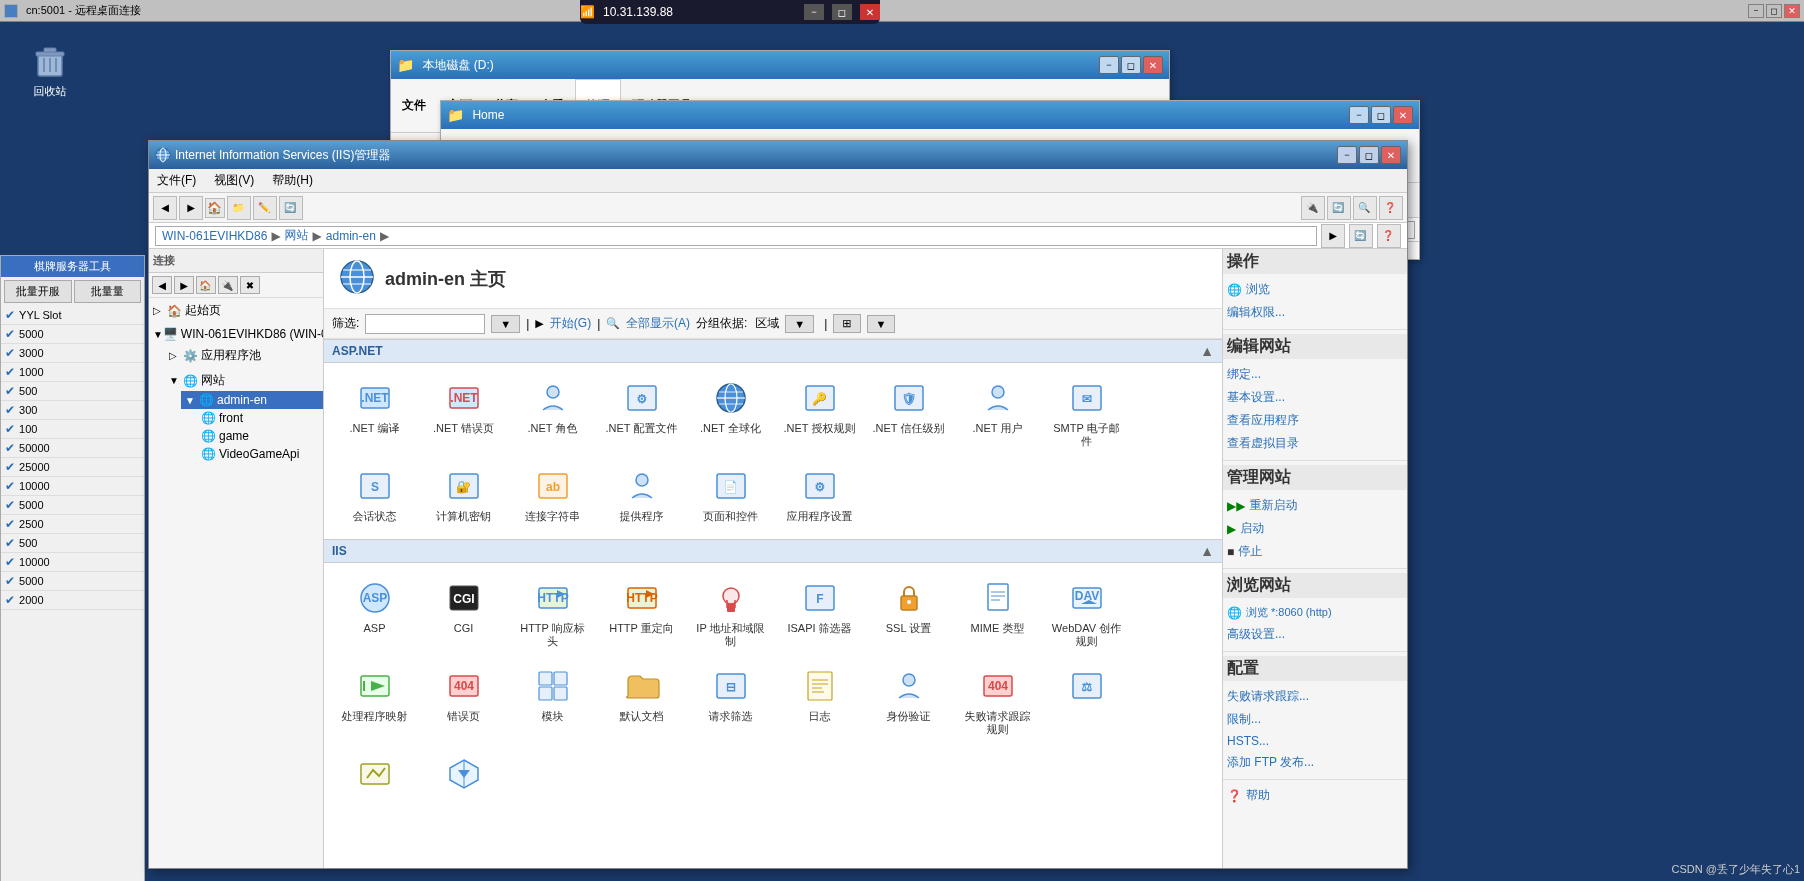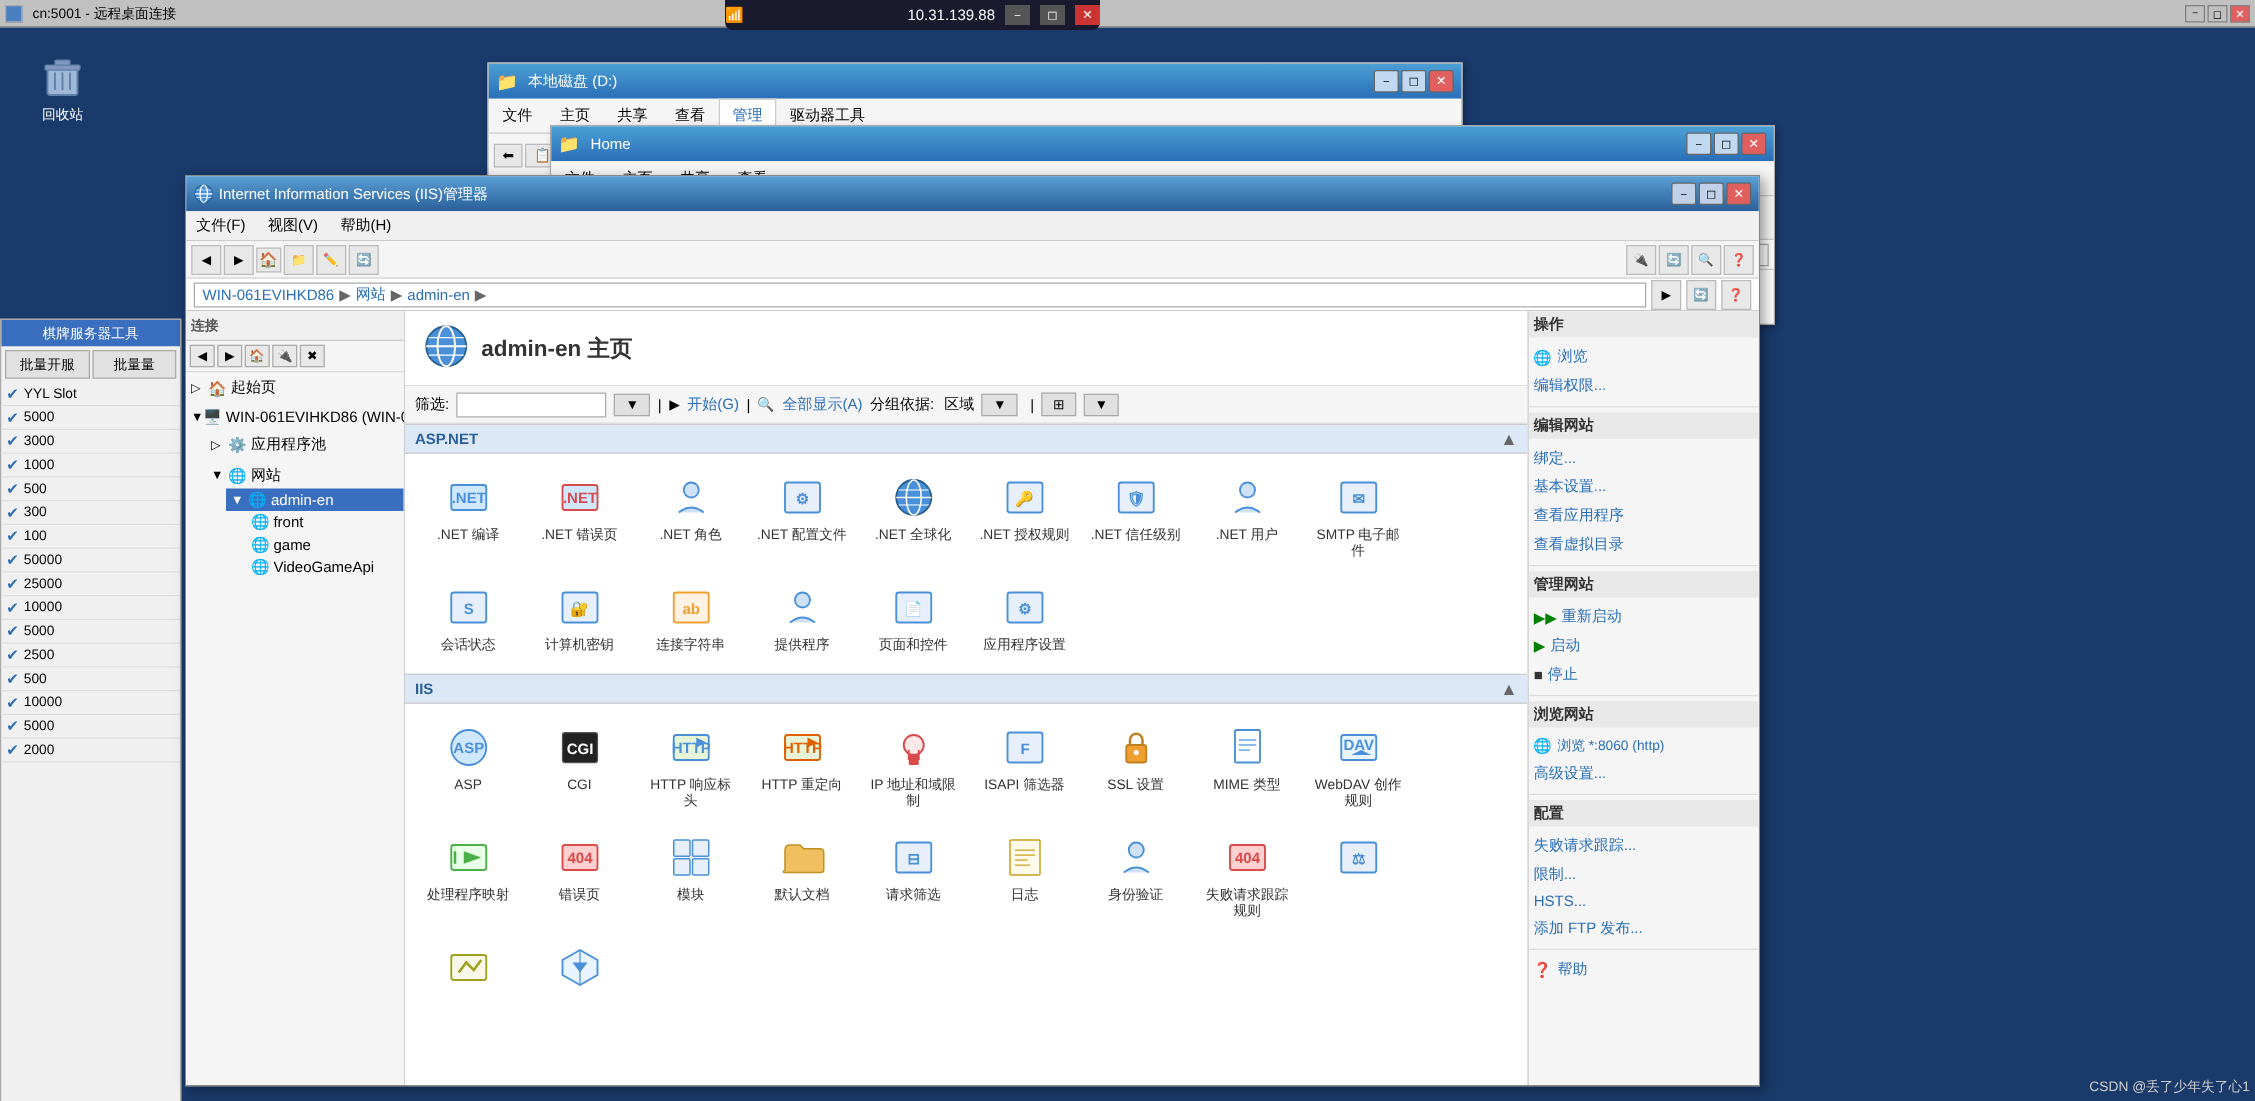--- a/index.html
+++ b/index.html
@@ -30,21 +30,21 @@
     .explorer1 { position: absolute; top: 50px; left: 370px; width: 780px; height: 320px; background: white; border: 1px solid #aaa; box-shadow: 2px 2px 6px rgba(0,0,0,0.3); }
     .win-titlebar { height: 28px; background: linear-gradient(to bottom, #d0e8f8, #a8c8e8); display: flex; align-items: center; padding: 0 6px; }
     .win-titlebar.active { background: linear-gradient(to bottom, #4a9fd4, #2a6fb8); }
     .win-title-text { flex: 1; font-size: 12px; color: white; margin-left: 4px; }
     .win-controls { display: flex; gap: 2px; }
     .win-ctrl { width: 20px; height: 18px; border: 1px solid #666; background: #c0d8f0; font-size: 10px; cursor: pointer; display: flex; align-items: center; justify-content: center; border-radius: 2px; }
     .win-ctrl.close { background: #e06060; color: white; }
     .win-ctrl.max { background: #c0d8f0; }
     .ribbon { background: #f5f5f5; border-bottom: 1px solid #ccc; }
     .ribbon-tabs { display: flex; border-bottom: 1px solid #ccc; }
-    .ribbon-tab { padding: 4px 10px; font-size: 12px; cursor: pointer; border: 1px solid transparent; }
+    .ribbon-tab { padding: 17px 10px; font-size: 12px; cursor: pointer; border: 1px solid transparent; font-weight: bold; }
     .ribbon-tab.active { background: white; border-color: #ccc; border-bottom: 1px solid white; color: #2a6fb8; }
     .ribbon-content { height: 34px; display: flex; align-items: center; padding: 0 4px; gap: 2px; }
     .ribbon-btn { padding: 2px 6px; background: #e8e8e8; border: 1px solid #bbb; font-size: 11px; cursor: pointer; }
     .address-bar { height: 24px; background: white; border-bottom: 1px solid #ccc; display: flex; align-items: center; padding: 0 4px; gap: 4px; }
     .address-input { flex: 1; border: 1px solid #aaa; height: 18px; padding: 0 4px; font-size: 11px; }
     .nav-btn { width: 22px; height: 18px; background: #e8e8e8; border: 1px solid #aaa; cursor: pointer; font-size: 10px; display: flex; align-items: center; justify-content: center; }
 
     
     .iis-window { position: absolute; top: 140px; left: 148px; width: 1260px; height: 729px; background: white; border: 1px solid #888; box-shadow: 3px 3px 10px rgba(0,0,0,0.4); z-index: 10; }
     .iis-titlebar { height: 28px; background: linear-gradient(to bottom, #5a9fd4, #2a5f9a); display: flex; align-items: center; padding: 0 6px; }
@@ -79,40 +79,40 @@
     .filter-input { border: 1px solid #aaa; height: 20px; padding: 0 4px; font-size: 11px; width: 120px; }
     .filter-btn { padding: 2px 8px; background: #e0e0e0; border: 1px solid #aaa; font-size: 11px; cursor: pointer; }
 
     
     .section-header { background: #dce8f5; padding: 3px 8px; font-size: 12px; font-weight: bold; color: #2a5f9a; display: flex; align-items: center; justify-content: space-between; border-top: 1px solid #ccc; border-bottom: 1px solid #ccc; }
     .section-header .collapse-btn { cursor: pointer; font-size: 14px; color: #666; }
     .icon-grid { display: flex; flex-wrap: wrap; padding: 8px; gap: 4px; }
     .icon-item { width: 85px; display: flex; flex-direction: column; align-items: center; padding: 6px 4px; cursor: pointer; border: 1px solid transparent; text-align: center; }
     .icon-img-box { width: 40px; height: 40px; display: flex; align-items: center; justify-content: center; margin-bottom: 4px; }
     .icon-label { font-size: 11px; color: #333; line-height: 1.2; }
-    .right-panel-title { font-size: 12px; font-weight: bold; color: #333; margin-bottom: 4px; background: #e8e8e8; padding: 2px 4px; }
+    .right-panel-title { font-size: 16px; font-weight: bold; color: #333; margin-bottom: 4px; background: #e8e8e8; padding: 2px 4px; }
     .right-action { display: flex; align-items: center; padding: 3px 4px; cursor: pointer; font-size: 12px; color: #2a6fb8; }
 
     
     ::-webkit-scrollbar { width: 8px; height: 8px; }
     ::-webkit-scrollbar-track { background: #f0f0f0; }
     ::-webkit-scrollbar-thumb { background: #c0c0c0; border: 1px solid #a0a0a0; }
 
     
     .csdn-label { position: absolute; bottom: 4px; right: 4px; color: #ccc; font-size: 11px; }
 
     
     .remote-bar { position: absolute; top: 0; left: 580px; width: 300px; height: 24px; background: #1a1a2e; border-radius: 0 0 6px 6px; display: flex; align-items: center; justify-content: center; gap: 8px; z-index: 100; }
   </style>
 </head>
 <body>
 
 <div class="remote-bar">
   <span style="color:#7af;font-size:12px;">📶</span>
-  <span style="color:white;font-size:12px;flex:1;text-align:right;">10.31.139.88</span>
+  <span style="color:white;font-size:12px;flex:1;text-align:left;">10.31.139.88</span>
   <button style="background:#555;border:none;color:white;width:20px;height:16px;font-size:10px;cursor:pointer;">－</button>
   <button style="background:#555;border:none;color:white;width:20px;height:16px;font-size:10px;cursor:pointer;">◻</button>
   <button style="background:#cc3333;border:none;color:white;width:20px;height:16px;font-size:10px;cursor:pointer;">✕</button>
 </div>
 
 <div class="rdp-taskbar">
   <span style="width:14px;height:14px;background:#4a7fbf;display:inline-block;border:1px solid #aaa;margin-right:4px;"></span>
   <span class="rdp-title">cn:5001 - 远程桌面连接</span>
   <div class="rdp-controls">
     <button class="rdp-control-btn">－</button>

